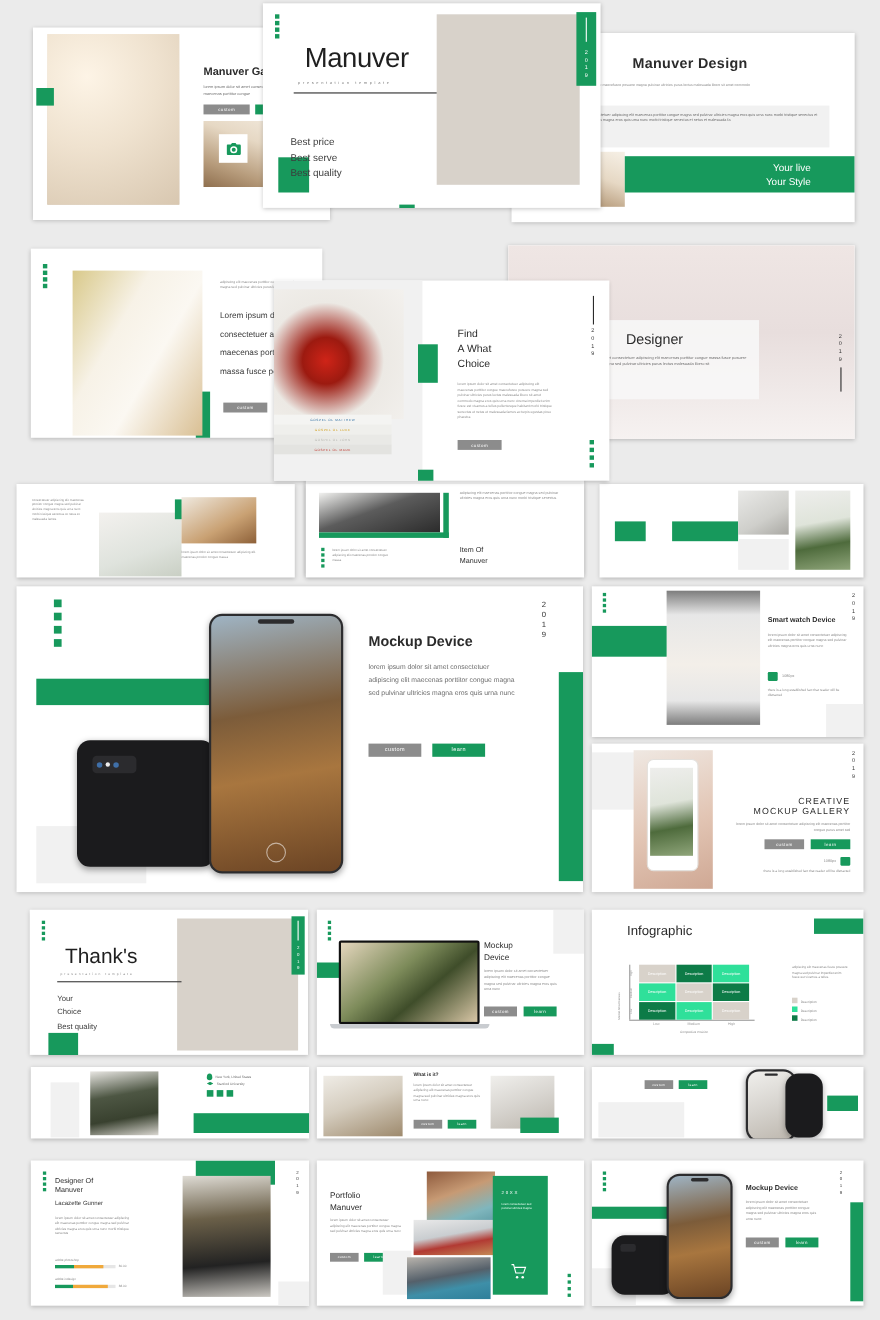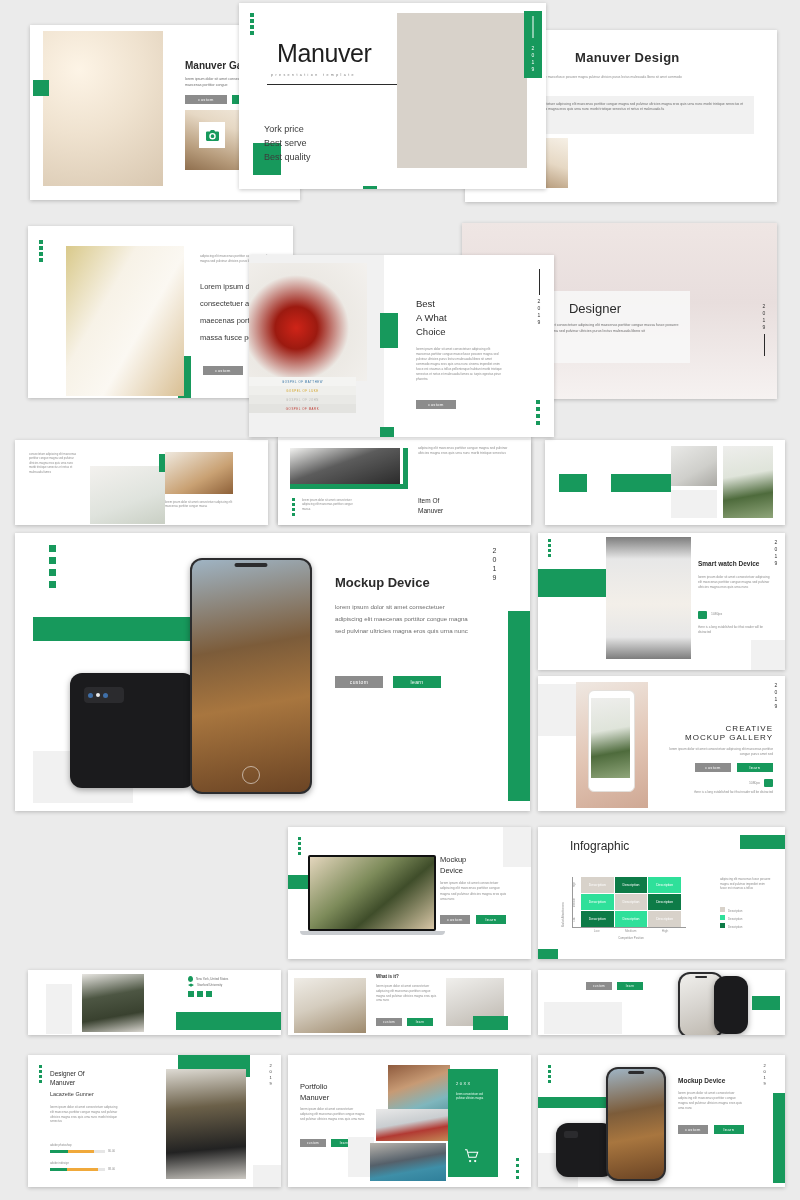--- a/index.html
+++ b/index.html
@@ -108,40 +108,46 @@
       </div>
     </div>
   </div>
 
   <div class="slide" style="left:465px;top:30px;width:312px;height:172px;text-decoration:underline;">
     <div class="ttl" style="position:absolute;left:110px;top:20px;font-size:13px;letter-spacing:.3px;">Manuver  Design</div>
     <div class="micro" style="position:absolute;left:24px;top:45px;width:265px;font-size:3.2px;">adipiscing elit maecenas porttitor congue maecefusce posuere magna pulvinar ultricies purus lectus malesuada libero sit amet commodo</div>
     <div class="lg" style="position:absolute;left:24px;top:66px;width:265px;height:38px;"></div>
     <div class="body-txt" style="position:absolute;left:30px;top:72px;width:252px;font-size:3.4px;">lorem ipsum dolor sit amet consectetuer adipiscing elit maecenas porttitor congue magna sed pulvinar ultricies magna eros quis urna nunc morbi tristique senectus et netus et malesuada fames ultricies magna eros quis urna nunc morbi tristique senectus et netus et malesuada fa</div>
     <div class="ph ph-living2" style="position:absolute;left:25px;top:108px;width:78px;height:50px;"></div>
+    <div class="g" style="position:absolute;left:103px;top:112px;width:209px;height:33px;">
+      <div style="position:absolute;right:40px;top:4px;color:#fff;font-size:9px;line-height:1.45;text-align:right;">
+        <div>Your live</div>
+        <div>Your Style</div>
+      </div>
+    </div>
   </div>
 
   <div class="slide" style="left:239px;top:3px;width:307px;height:186px;z-index:6;">
     <div class="dots" style="left:11px;top:10px;">
       <i></i>
         <i></i>
         <i></i>
         <i></i>
     </div>
     <div class="gray" style="position:absolute;left:158px;top:10px;width:130px;height:155px;"></div>
     <div class="g" style="position:absolute;left:285px;top:8px;width:18px;height:62px;display:flex;align-items:flex-end;justify-content:center;padding-bottom:5px;">
       <span class="yr">2019</span>
       <div style="position:absolute;top:5px;left:50%;transform:translateX(-50%);width:1px;height:22px;background:#fff;"></div>
     </div>
     <div style="position:absolute;left:38px;top:36px;font-size:25px;font-weight:400;color:#1f1f1f;letter-spacing:-.4px;">Manuver</div>
     <div style="position:absolute;left:32px;top:70px;font-size:3.6px;letter-spacing:2.4px;color:#7a7a7a;">presentation template</div>
     <div style="position:absolute;left:28px;top:81px;width:130px;height:1px;background:#2b2b2b;"></div>
     <div class="g" style="position:absolute;left:14px;top:140px;width:28px;height:32px;"></div>
     <div style="position:absolute;left:25px;top:120px;font-size:9px;line-height:1.55;color:#3c3c3c;">
-      <div>York price</div>
+      <div>Best price</div>
       <div>Best serve</div>
       <div>Best quality</div>
     </div>
     <div class="g" style="position:absolute;left:124px;top:183px;width:14px;height:14px;"></div>
   </div>
 
   <div class="slide" style="left:28px;top:226px;width:265px;height:172px;">
     <div class="dots" style="left:11px;top:14px;">
       <i></i>
         <i></i>
@@ -176,21 +182,21 @@
     <div class="ph ph-rose" style="position:absolute;left:0;top:8px;width:118px;height:118px;"></div>
     <div style="position:absolute;left:0;top:122px;width:107px;">
       <div style="background:#f4f4f2;height:9px;display:flex;align-items:center;justify-content:center;font-size:2.8px;letter-spacing:.6px;color:#2f6fa3;">GOSPEL OF MATTHEW</div>
       <div style="background:#efefec;height:9px;display:flex;align-items:center;justify-content:center;font-size:2.8px;letter-spacing:.6px;color:#d3a11f;">GOSPEL OF LUKE</div>
       <div style="background:#e9e9e6;height:9px;display:flex;align-items:center;justify-content:center;font-size:2.8px;letter-spacing:.6px;color:#b9b9b4;">GOSPEL OF JOHN</div>
       <div style="background:#e3e3e0;height:9px;display:flex;align-items:center;justify-content:center;font-size:2.8px;letter-spacing:.6px;color:#c03a32;">GOSPEL OF MARK</div>
     </div>
     <div class="g" style="position:absolute;left:131px;top:58px;width:18px;height:35px;"></div>
     <div class="g" style="position:absolute;left:131px;top:172px;width:14px;height:20px;"></div>
     <div style="position:absolute;left:167px;top:42px;font-size:9.5px;line-height:1.45;color:#2b2b2b;">
-      <div>Best</div>
+      <div>Find</div>
       <div>A What</div>
       <div>Choice</div>
     </div>
     <div class="micro" style="position:absolute;left:167px;top:92px;width:86px;font-size:3.1px;">lorem ipsum dolor sit amet consectetuer adipiscing elit maecenas porttitor congue maecefusce posuere magna sed pulvinar ultricies purus lectus malesuada libero sit amet commodo magna eros quis urna nunc cinema imperdiet enim fusce est vivamus a tellus pellentesque habitant morbi tristique senectus et netus et malesuada fames ac turpis egestas pirue pharetra</div>
     <span class="btn c" style="position:absolute;left:167px;top:145px;width:40px;">custom</span>
     <div style="position:absolute;right:12px;top:14px;display:flex;flex-direction:column;align-items:center;">
       <div style="width:1px;height:26px;background:#2b2b2b;"></div>
       <span class="yrd" style="margin-top:3px;">2019</span>
     </div>
     <div class="dots" style="right:14px;bottom:12px;gap:3px;">
@@ -316,20 +322,42 @@
         <span class="micro" style="font-size:3.4px;">1080px</span>
         <span style="width:9px;height:8px;background:#17995c;display:inline-block;border-radius:1px;"></span>
       </div>
       <div class="micro" style="font-size:3px;margin-top:3px;">there is a long established fact that reader will be distracted</div>
     </div>
     <div style="position:absolute;right:6px;top:6px;">
       <span class="yrd">2019</span>
     </div>
   </div>
 
+  <div class="slide" style="left:27px;top:827px;width:253px;height:132px;">
+    <div class="dots sm" style="left:11px;top:10px;gap:2px;">
+      <i></i>
+        <i></i>
+        <i></i>
+        <i></i>
+    </div>
+    <div class="gray" style="position:absolute;left:134px;top:8px;width:110px;height:120px;"></div>
+    <div class="g" style="position:absolute;left:238px;top:6px;width:12px;height:50px;display:flex;align-items:flex-end;justify-content:center;padding-bottom:3px;">
+      <span class="yr" style="font-size:4px;">2019</span>
+      <div style="position:absolute;top:4px;left:50%;transform:translateX(-50%);width:1px;height:18px;background:#fff;"></div>
+    </div>
+    <div style="position:absolute;left:32px;top:32px;font-size:19px;color:#1f1f1f;">Thank's</div>
+    <div style="position:absolute;left:28px;top:56px;font-size:3px;letter-spacing:1.8px;color:#8d8d8d;">presentation template</div>
+    <div style="position:absolute;left:25px;top:65px;width:113px;height:1px;background:#3a3a3a;"></div>
+    <div style="position:absolute;left:25px;top:76px;font-size:7px;line-height:1.75;color:#3c3c3c;">
+      <div>Your</div>
+      <div>Choice</div>
+      <div>Best quality</div>
+    </div>
+    <div class="g" style="position:absolute;left:17px;top:112px;width:27px;height:22px;"></div>
+  </div>
 
   <div class="slide" style="left:538px;top:827px;width:247px;height:132px;">
     <div style="position:absolute;left:32px;top:12px;font-size:12px;color:#2b2b2b;">Infographic</div>
     <div class="g" style="position:absolute;right:0;top:8px;width:45px;height:14px;"></div>
     <div class="g" style="position:absolute;left:0;bottom:0;width:20px;height:10px;"></div>
 
     <div style="position:absolute;left:26px;top:50px;width:125px;height:60px;">
       <div style="position:absolute;left:-2px;top:0;writing-mode:vertical-rl;transform:rotate(180deg);font-size:2.6px;color:#8d8d8d;height:50px;">Market Attractiveness</div>
       <div style="position:absolute;left:8px;top:0;width:1px;height:50px;background:#9a9a9a;"></div>
       <div style="position:absolute;left:8px;top:50px;width:114px;height:1px;background:#9a9a9a;"></div>

